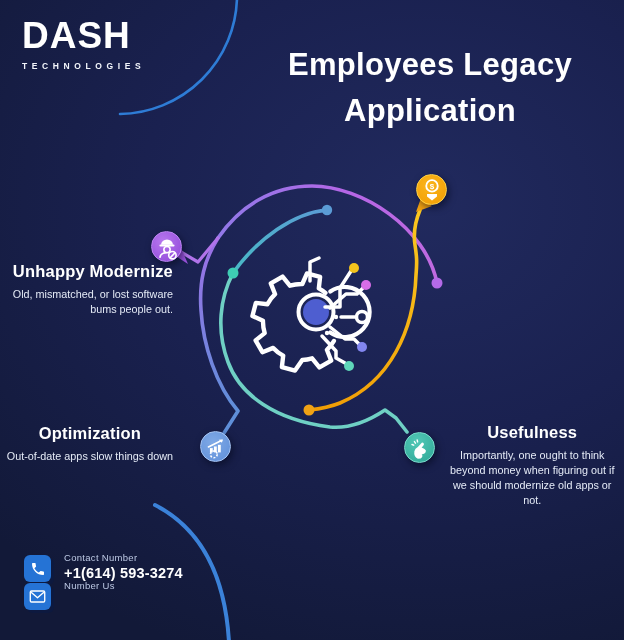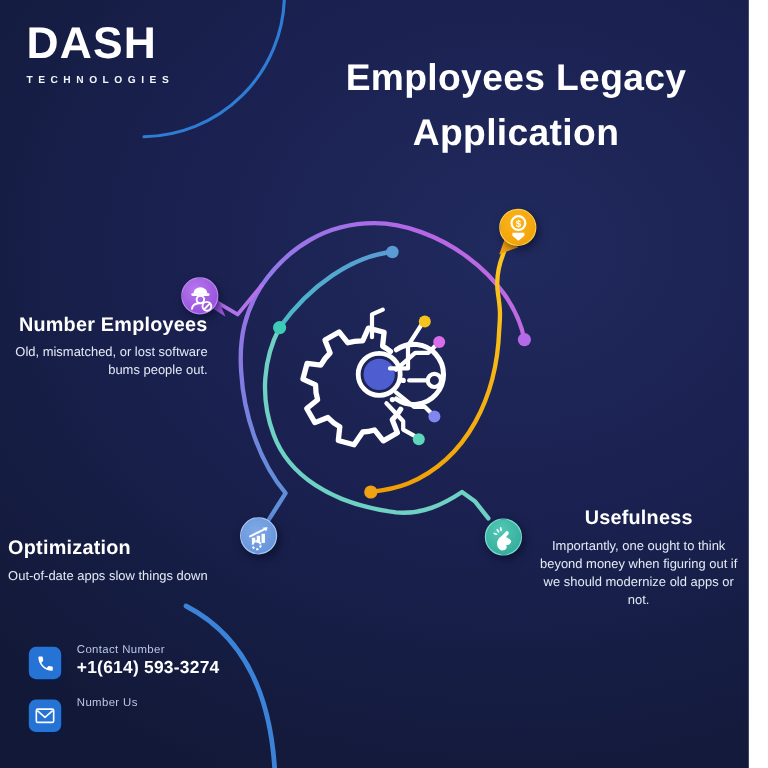--- a/index.html
+++ b/index.html
@@ -16,33 +16,33 @@
   #logo .tag{font-size:8.5px;font-weight:600;letter-spacing:4.6px;margin-top:5px;color:#f2f5fb;}
   
   #title{left:230px;top:42px;width:400px;text-align:center;color:#fff;
          font-size:31px;font-weight:800;line-height:46px;letter-spacing:.3px;}
   
   .section{position:absolute;}
   .sec-h{font-size:16.5px;font-weight:700;color:#fff;margin-bottom:6px;letter-spacing:.2px;}
   .sec-line{font-size:10.8px;line-height:15px;color:#e4eaf6;white-space:nowrap;}
   #sec-unhappy{right:451px;top:262px;text-align:right;}
   #sec-cost{left:450px;top:207px;}
-  #sec-optimization{right:451px;top:448px;text-align:left;}
+  #sec-optimization{right:451px;top:424px;text-align:center;}
   #sec-usefulness{left:450px;top:423px;text-align:center;}
   
   .bubble{position:absolute;width:31px;height:31px;border-radius:50%;
           display:flex;align-items:center;justify-content:center;
           box-shadow:2px 3px 7px rgba(4,8,26,.55);box-sizing:border-box;}
   #icon-unhappy{left:151px;top:231px;background:radial-gradient(circle at 38% 32%,#b677ee,#8f46d8);border:1.5px solid #bb84f0;}
   #icon-cost{left:416px;top:174px;background:radial-gradient(circle at 42% 35%,#fbb51b,#f09c04);border:1.5px solid #fccf43;}
   #icon-optimization{left:200px;top:431px;background:radial-gradient(circle at 42% 35%,#7fa9e6,#5f8fd9);border:1.5px solid #a5c4f2;}
   #icon-usefulness{left:404px;top:432px;background:radial-gradient(circle at 42% 30%,#52c8b6,#2ea796);border:1.5px solid #79dcca;}
   
   .contact-row{position:absolute;left:24px;display:flex;gap:13px;align-items:flex-start;}
-  #contact-phone{top:536px;} #contact-email{top:580px;}
+  #contact-phone{top:552px;} #contact-email{top:580px;}
   .c-icon{width:27px;height:27px;background:#2573d5;border-radius:6px;margin-top:3px;
           display:flex;align-items:center;justify-content:center;
           box-shadow:3px 3px 0 rgba(10,25,70,.55);}
   .c-label{font-size:9.5px;color:#bdc9e4;margin-bottom:2px;letter-spacing:.3px;}
   .c-value{font-size:14.5px;font-weight:700;color:#fff;letter-spacing:.2px;}
 </style>
 </head>
 <body>
 
 <div id="canvas">
@@ -162,21 +162,21 @@
   <div class="bubble" id="icon-usefulness">
     <svg width="26" height="26" viewBox="-12 -12 24 24">
       <path d="M-2,10 Q-6,8 -5.2,3 Q-4.6,.2 -2,-1 L1,-4.2 Q2,-5.7 3.2,-4.7 Q4.3,-3.6 3,-2 L1.5,-.4 L4.2,1 Q6.2,2.2 5.2,4 Q4.2,6 1.6,5.6 Q3.2,8 .6,9.6 Z" fill="#fff"></path>
       <line x1="-5.2" y1="-6" x2="-4.2" y2="-4.4" stroke="#fff" stroke-width="1.3" stroke-linecap="round"></line>
       <line x1="-2.6" y1="-7.4" x2="-2.2" y2="-5.6" stroke="#fff" stroke-width="1.3" stroke-linecap="round"></line>
       <line x1="-7.4" y1="-3.2" x2="-5.8" y2="-2.6" stroke="#fff" stroke-width="1.3" stroke-linecap="round"></line>
     </svg>
   </div>
 
   <div class="section" id="sec-unhappy">
-    <div class="sec-h">Number Employees</div>
+    <div class="sec-h">Unhappy Modernize</div>
     <div class="sec-line">Old, mismatched, or lost software</div>
     <div class="sec-line">bums people out.</div>
   </div>
   <div class="section" id="sec-optimization">
     <div class="sec-h">Optimization</div>
     <div class="sec-line">Out-of-date apps slow things down</div>
   </div>
   <div class="section" id="sec-usefulness">
     <div class="sec-h">Usefulness</div>
     <div class="sec-line">Importantly, one ought to think</div>

